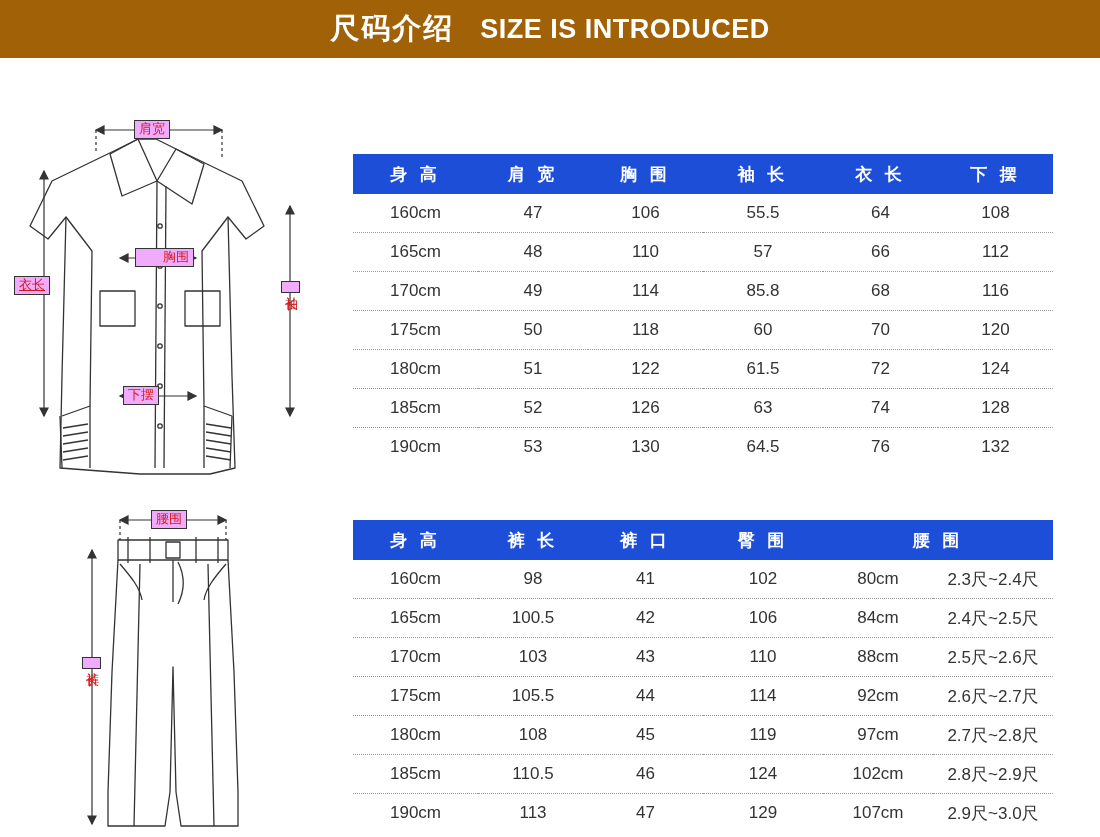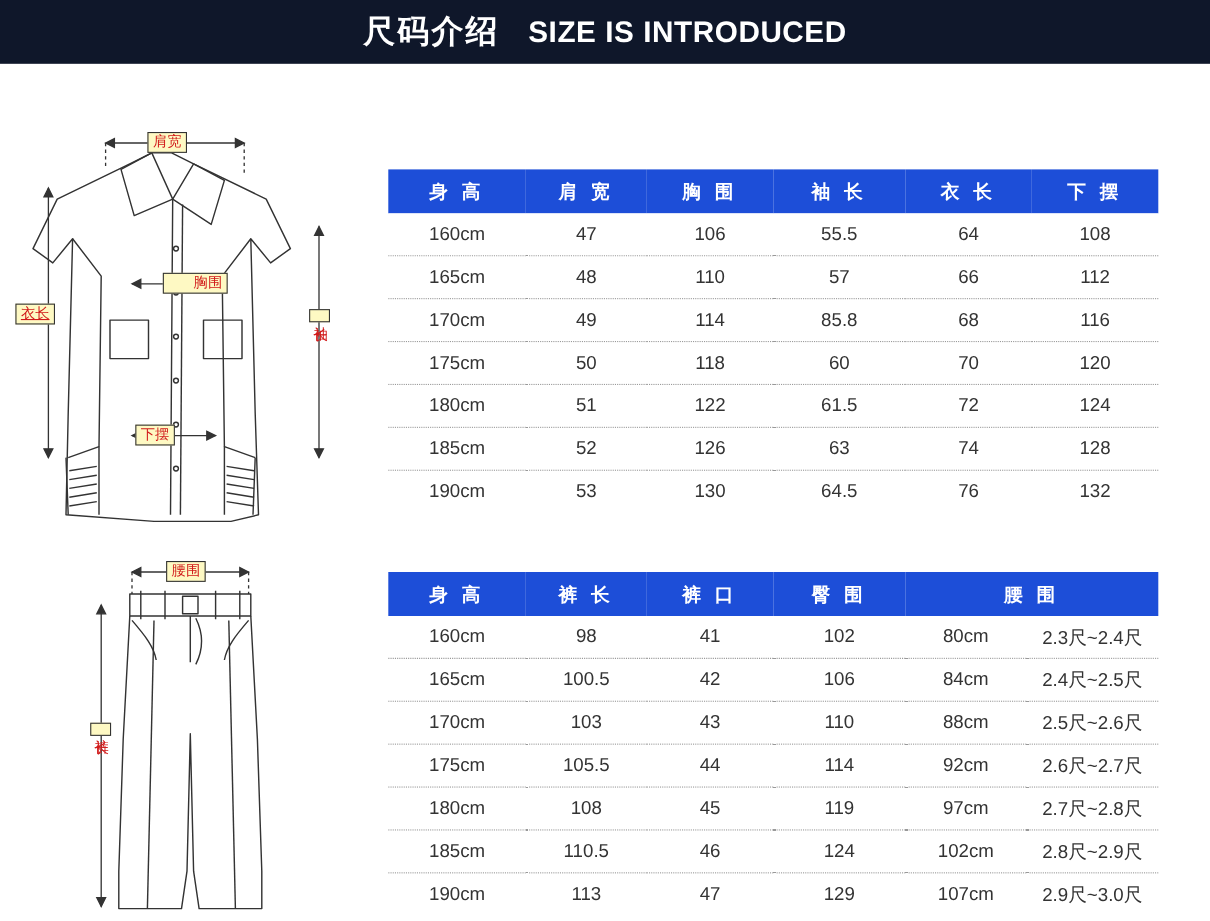--- a/index.html
+++ b/index.html
@@ -17,21 +17,21 @@
   .page {
     position: relative;
     width: 1100px;
     height: 837px;
     background: #ffffff;
   }
   
   .header {
     width: 1100px;
     height: 58px;
-    background: #0f172a;
+    background: #a16207;
     display: flex;
     align-items: center;
     justify-content: center;
     gap: 26px;
   }
   .header .title-cn {
     color: #ffffff;
     font-size: 29px;
     font-weight: bold;
     letter-spacing: 2px;
@@ -75,21 +75,21 @@
     height: 36px;
     border-bottom: 1px dotted #999;
     background: #ffffff;
   }
   table.size-table tbody tr:last-child td {
     border-bottom: none;
   }
   
   .lbl {
     position: absolute;
-    background: #fef9c3;
+    background: #f0abfc;
     border: 1px solid #333;
     color: #d11a1a;
     font-size: 13px;
     padding: 1px 4px;
     line-height: 1.15;
     white-space: nowrap;
   }
   .lbl.vert {
     writing-mode: vertical-rl;
     text-orientation: upright;
@@ -164,21 +164,21 @@
           <polygon points="44,95 40,103 48,103"></polygon>
           <polygon points="44,340 40,332 48,332"></polygon>
 
           <line x1="290" y1="130" x2="290" y2="340"></line>
           <polygon points="290,130 286,138 294,138"></polygon>
           <polygon points="290,340 286,332 294,332"></polygon>
         </g>
       </svg>
 
       <span class="lbl" style="left:134px;top:44px;">肩宽</span>
-      <span class="lbl" style="left:148px;top:172px;padding-left:27px;">胸围</span>
+      <span class="lbl" style="left:135px;top:172px;padding-left:27px;">胸围</span>
       <span class="lbl" style="left:123px;top:310px;">下摆</span>
       <span class="lbl" style="left:14px;top:200px;text-decoration:underline;">衣长</span>
       <span class="lbl vert" style="left:281px;top:205px;">袖长</span>
     </div>
 
     <div class="table-wrap" style="margin-left:8px;margin-top:78px;">
       <table class="size-table" style="width:700px;">
         <colgroup>
           <col style="width:125px">
             <col style="width:110px">

